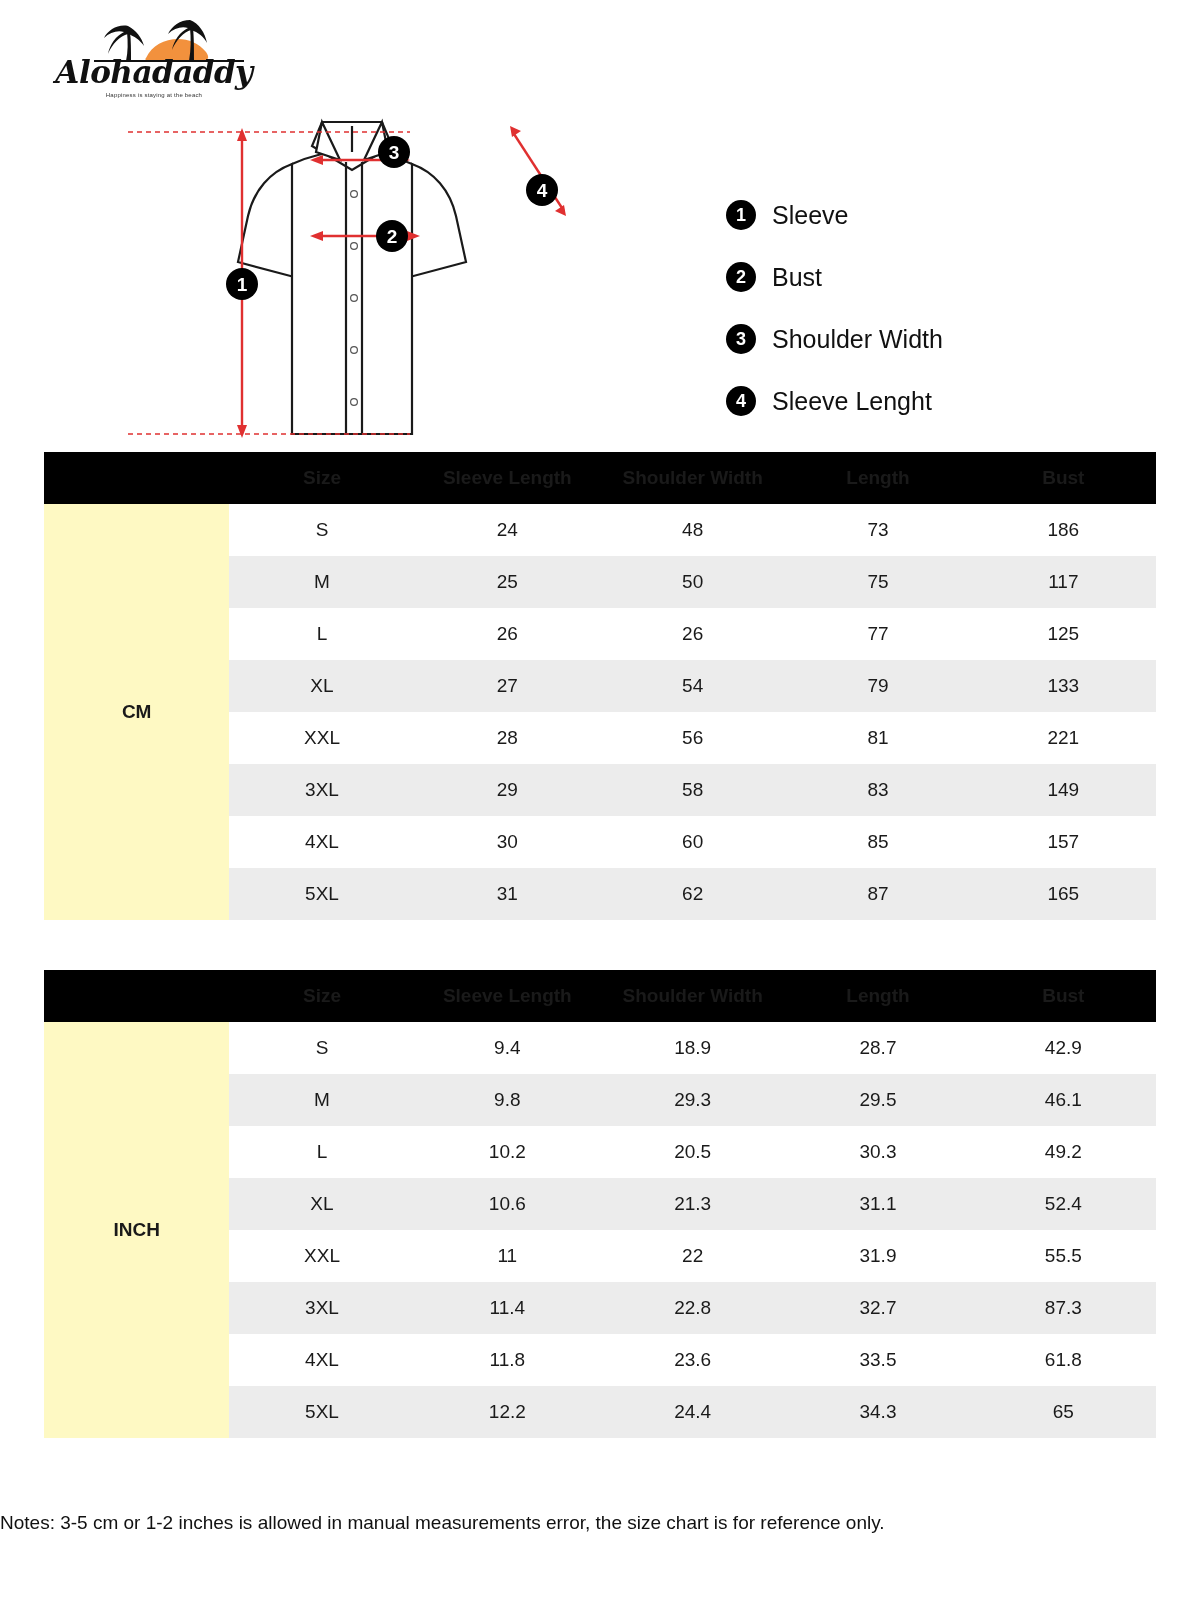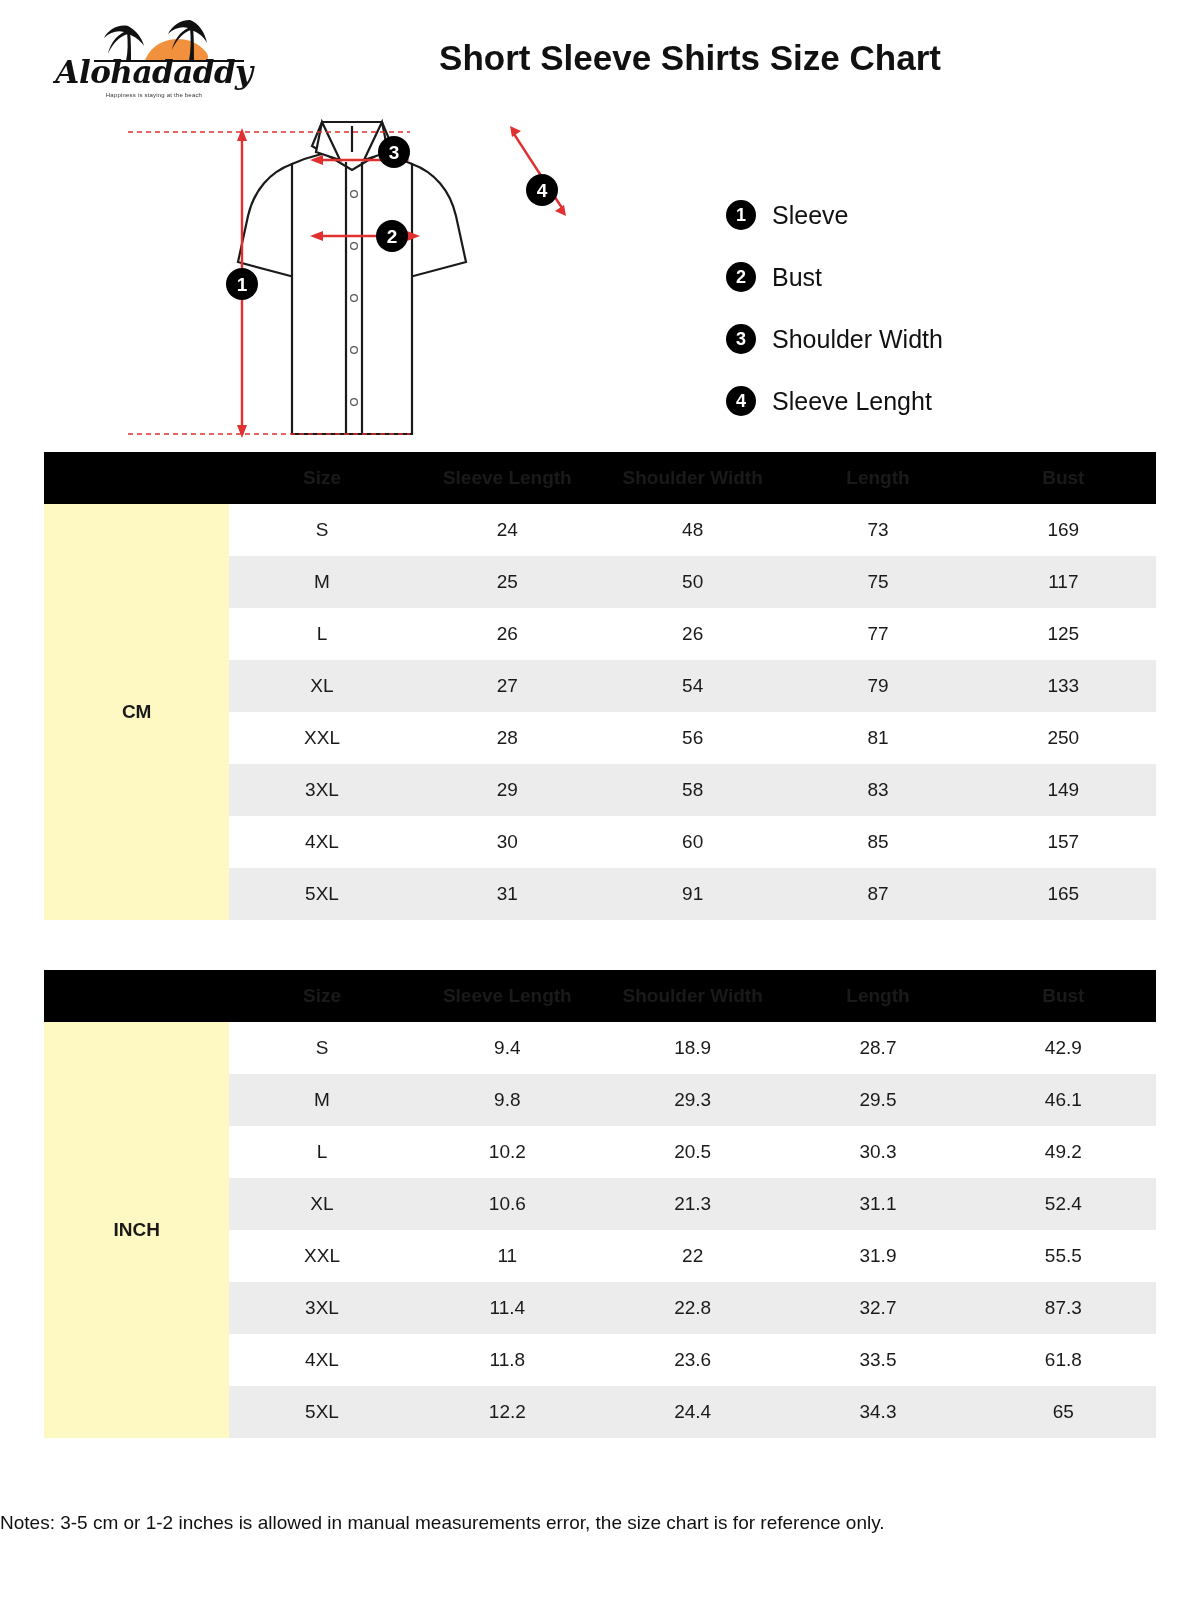--- a/index.html
+++ b/index.html
@@ -171,21 +171,20 @@
       <path d="M52 40 C62 18, 96 14, 112 34 C116 40, 114 42, 110 42 L56 42 C52 42, 50 42, 52 40 Z" fill="#F2913D"></path>
       <path d="M34 8 C24 6, 14 12, 10 20 C16 14, 24 12, 30 14 C22 18, 16 26, 14 36 C18 26, 26 18, 34 16 C40 18, 46 22, 50 28 C48 20, 42 12, 34 8 Z" fill="#111"></path>
       <path d="M33 14 C34 24, 34 34, 32 43 L37 43 C37 32, 37 22, 36 14 Z" fill="#111"></path>
       <path d="M96 2 C86 2, 78 8, 74 16 C80 10, 88 8, 94 10 C86 14, 80 22, 78 32 C82 22, 90 14, 97 12 C104 14, 110 19, 113 25 C111 15, 105 5, 96 2 Z" fill="#111"></path>
       <path d="M96 10 C97 20, 97 32, 95 43 L100 43 C100 30, 100 20, 99 10 Z" fill="#111"></path>
       <path d="M0 43 L150 43" stroke="#111" stroke-width="2" fill="none"></path>
     </svg>
     <div class="logo-word">Alohadaddy</div>
     <div class="logo-tag">Happiness is staying at the beach</div>
   </div>
-  <div class="page-title">Short Sleeve Shirts Size Chart</div>
 </div>
 
 <div class="diagram">
   <svg width="560" height="340" viewBox="0 0 560 340">
 
     <g fill="#ffffff" stroke="#1a1a1a" stroke-width="2.2">
 
       <path d="M182 52 C160 60, 144 78, 138 104 L128 150 L188 166 L198 110 Z"></path>
 
       <path d="M302 52 C324 60, 340 78, 346 104 L356 150 L296 166 L286 110 Z"></path>
@@ -274,21 +273,21 @@
         <th>Bust</th>
       </tr>
     </thead>
     <tbody>
       <tr class="odd">
         <td class="unit-cell" rowspan="8">CM</td>
         <td class="data">S</td>
         <td class="data">24</td>
         <td class="data">48</td>
         <td class="data">73</td>
-        <td class="data">169</td>
+        <td class="data">186</td>
       </tr>
       <tr class="even">
         <td class="data">M</td>
         <td class="data">25</td>
         <td class="data">50</td>
         <td class="data">75</td>
         <td class="data">117</td>
       </tr>
       <tr class="odd">
         <td class="data">L</td>
@@ -302,40 +301,40 @@
         <td class="data">27</td>
         <td class="data">54</td>
         <td class="data">79</td>
         <td class="data">133</td>
       </tr>
       <tr class="odd">
         <td class="data">XXL</td>
         <td class="data">28</td>
         <td class="data">56</td>
         <td class="data">81</td>
-        <td class="data">250</td>
+        <td class="data">221</td>
       </tr>
       <tr class="even">
         <td class="data">3XL</td>
         <td class="data">29</td>
         <td class="data">58</td>
         <td class="data">83</td>
         <td class="data">149</td>
       </tr>
       <tr class="odd">
         <td class="data">4XL</td>
         <td class="data">30</td>
         <td class="data">60</td>
         <td class="data">85</td>
         <td class="data">157</td>
       </tr>
       <tr class="even">
         <td class="data">5XL</td>
         <td class="data">31</td>
-        <td class="data">91</td>
+        <td class="data">62</td>
         <td class="data">87</td>
         <td class="data">165</td>
       </tr>
     </tbody>
   </table>
 </div>
 
 <div class="spacer-between"></div>
 
 <div class="table-block">

